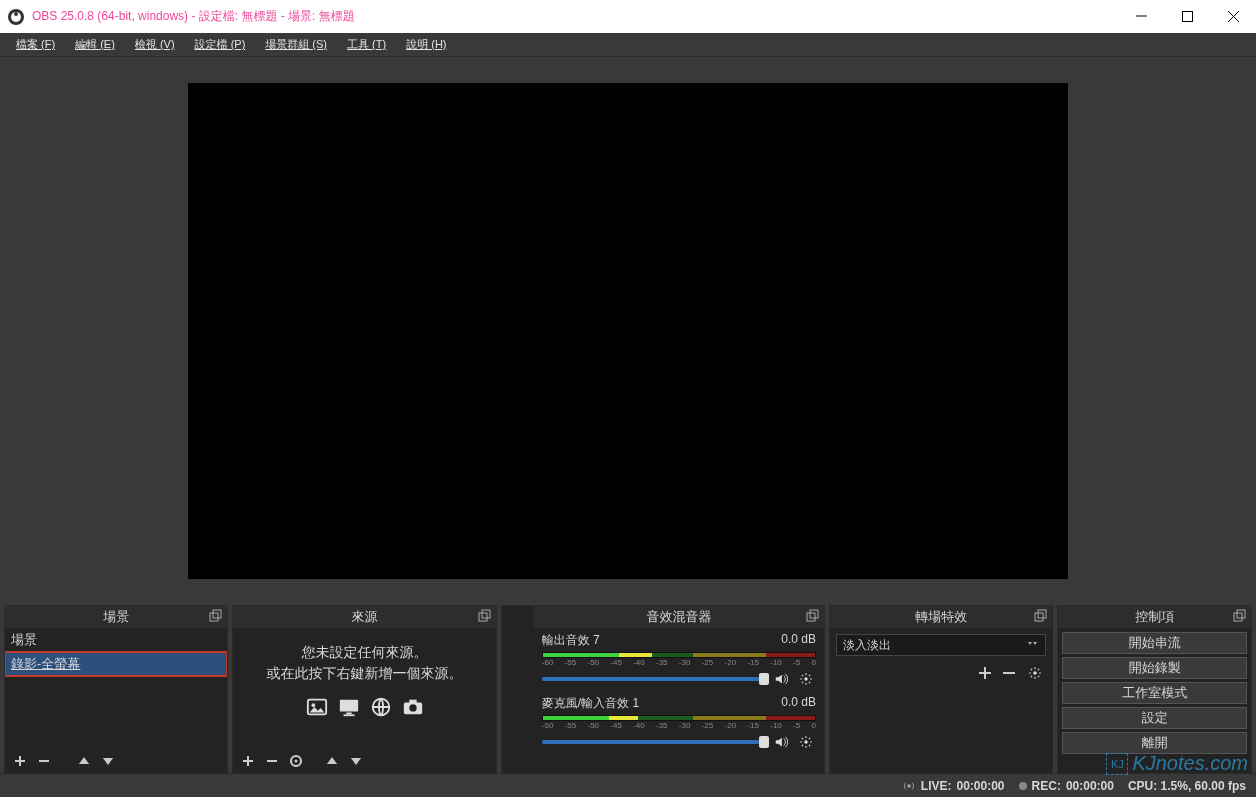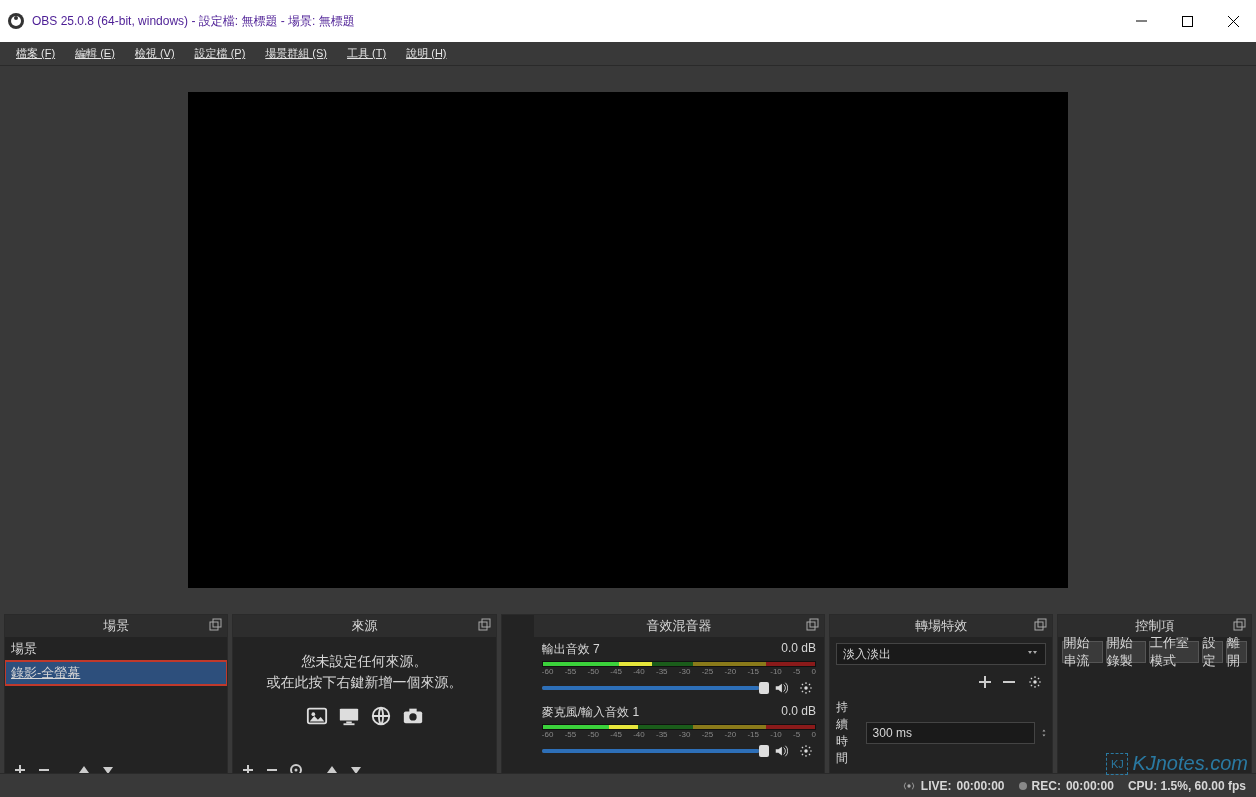--- a/index.html
+++ b/index.html
@@ -1,19 +1,19 @@
 <!DOCTYPE html>
 <html><head>
 <meta charset="utf-8">
 <style>
 * { margin:0; padding:0; box-sizing:border-box; font-family:"Microsoft JhengHei","Segoe UI",sans-serif; }
 body { width:1256px; height:797px; background:#393939; color:#d7d7d7; font-size:13px; overflow:hidden; position:relative; }
 
 
-.titlebar { height:42px; background:#fff; display:flex; align-items:center; color:#4c1d95; }
+.titlebar { height:33px; background:#fff; display:flex; align-items:center; color:#ec4899; }
 .titlebar .app-icon { width:16px; height:16px; margin:0 8px; border-radius:50%; background:#333; position:relative; }
 .titlebar .app-icon::after { content:""; position:absolute; top:3px; left:3px; width:10px; height:10px; border-radius:50%; background:#fff; }
 .titlebar .app-icon::before { content:""; position:absolute; top:3px; left:6px; width:4px; height:4px; border-radius:50%; background:#333; z-index:1; }
 .titlebar .title { flex:1; font-size:12px; }
 .win-controls { display:flex; height:100%; }
 .win-btn { width:46px; display:flex; align-items:center; justify-content:center; }
 .win-btn svg { width:11px; height:11px; }
 
 
 .menubar { height:24px; background:#393939; display:flex; align-items:center; padding:0 6px; border-bottom:1px solid #2a2a2a; }
@@ -56,21 +56,21 @@
 
 .transitions { width:225px; }
 .trans-body { padding:6px; }
 .select-box { display:flex; align-items:center; background:#1a1a1a; border:1px solid #444; height:22px; padding:0 6px; font-size:12px; justify-content:space-between; }
 .trans-icons { display:flex; justify-content:flex-end; gap:6px; margin:6px 0; align-items:center; }
 .duration-row { display:flex; align-items:center; gap:6px; font-size:12px; }
 .duration-row input { flex:1; background:#1a1a1a; border:1px solid #444; color:#d7d7d7; padding:2px 6px; height:22px; font-size:12px; }
 
 
 .controls { width:195px; }
-.ctrl-body { padding:4px; display:flex; flex-direction:row; gap:3px; }
+.ctrl-body { padding:4px; display:flex; flex-direction:column; gap:3px; }
 .ctrl-btn { background:#3a3a3a; border:1px solid #555; height:22px; display:flex; align-items:center; justify-content:center; font-size:13px; }
 
 
 .statusbar { position:absolute; bottom:0; left:0; right:0; height:24px; background:#393939; display:flex; align-items:center; justify-content:flex-end; gap:14px; padding:0 10px; font-size:12px; border-top:1px solid #2a2a2a;font-weight:bold; }
 .status-item { display:flex; align-items:center; gap:5px; }
 .status-dot { width:8px; height:8px; border-radius:50%; background:#888; }
 .status-live-icon { width:14px; height:10px; }
 
 
 .watermark { position:absolute; right:8px; bottom:22px; color:#2b88b8; font-size:20px; font-family:Georgia,serif; font-style:italic; opacity:0.85; display:flex; align-items:center; gap:4px; }
@@ -346,27 +346,20 @@
               <path d="M1 7h12" stroke="#ccc" stroke-width="2"></path>
             </svg>
           </span>
         <span class="icon-btn" style="width:22px;height:22px">
             <svg viewBox="0 0 24 24" width="20" height="20">
               <circle cx="12" cy="12" r="3" fill="#ddd"></circle>
               <path d="M12 2v3M12 19v3M2 12h3M19 12h3M4.9 4.9l2.1 2.1M17 17l2.1 2.1M4.9 19.1L7 17M17 7l2.1-2.1" stroke="#ddd" stroke-width="2"></path>
             </svg>
           </span>
       </div>
-      <div class="duration-row">
-        <span>持續時間</span>
-        <input value="300 ms" style="">
-        <svg width="12" height="18" viewBox="0 0 12 18">
-            <path d="M6 2l3 4H3zM6 16l-3-4h6z" fill="#aaa"></path>
-          </svg>
-      </div>
     </div>
   </div>
 
   <div class="panel controls">
     <div class="panel-header">
       <span>控制項</span>
       <span class="dock-icon"><svg viewBox="0 0 14 14">
             <rect x="1" y="4" width="8" height="8" fill="none" stroke="#aaa"></rect>
             <rect x="4" y="1" width="8" height="8" fill="none" stroke="#aaa"></rect>
           </svg></span>

